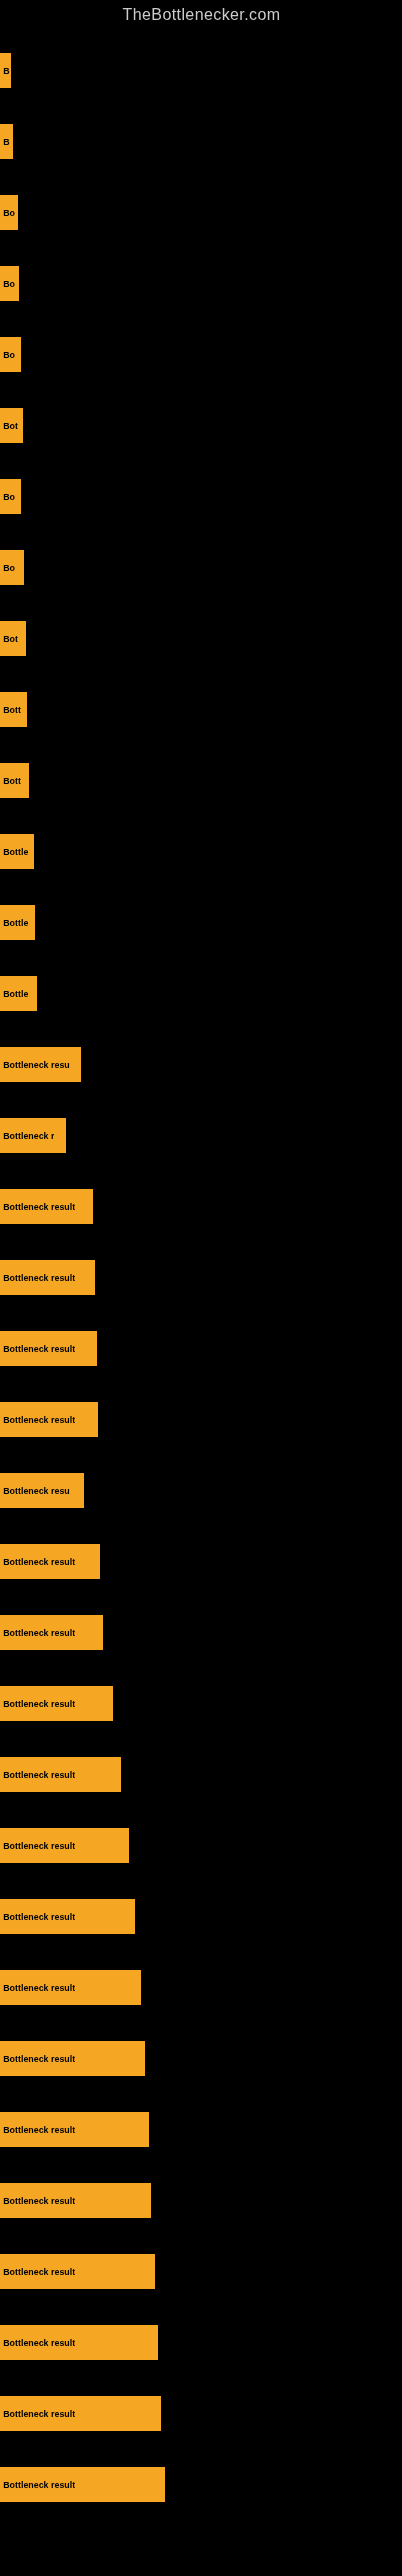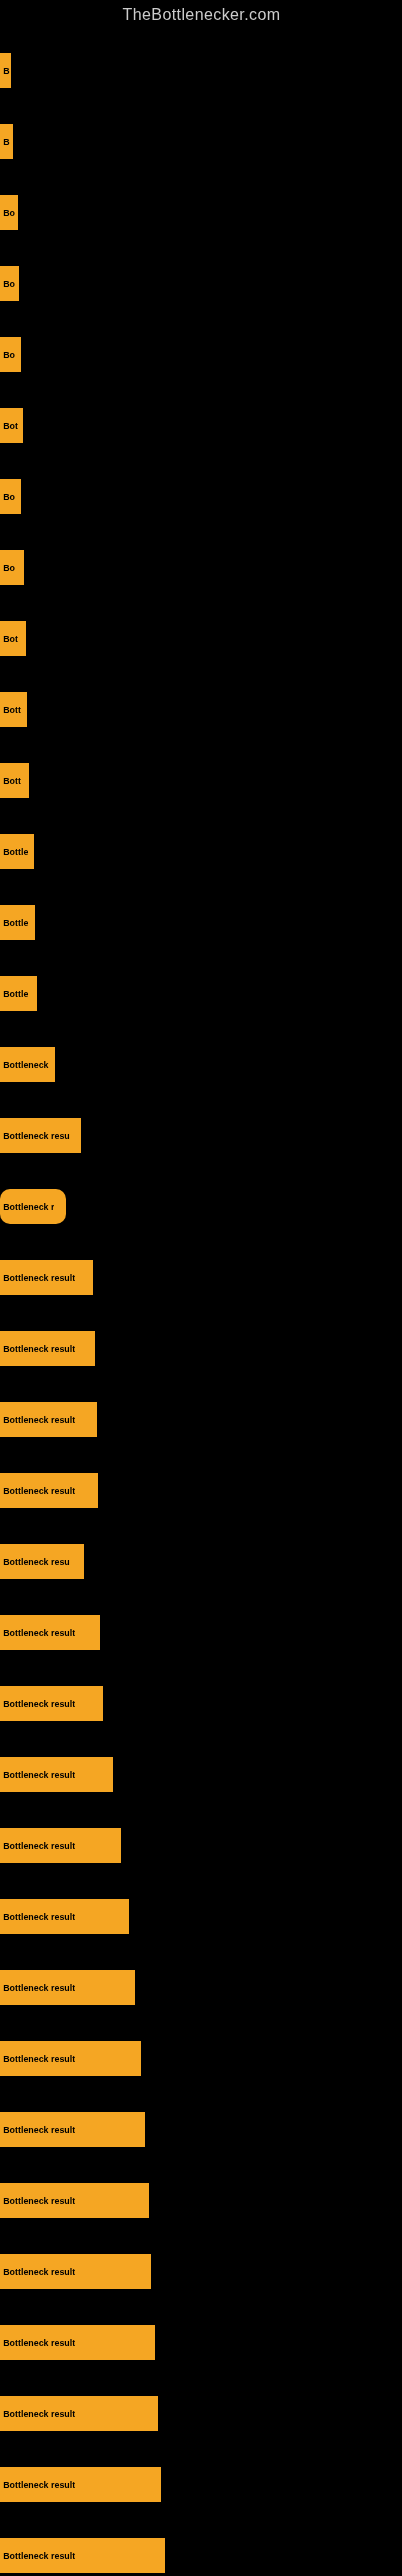--- a/index.html
+++ b/index.html
@@ -120,31 +120,26 @@
       <div class="bar" style="width: 35px;">
         <span class="bar-label">Bottle</span>
       </div>
     </div>
     <div class="bar-row">
       <div class="bar" style="width: 37px;">
         <span class="bar-label">Bottle</span>
       </div>
     </div>
     <div class="bar-row">
-      <div class="bar" style="width: 55px;">
-        <span class="bar-label">Bottleneck</span>
-      </div>
-    </div>
-    <div class="bar-row">
       <div class="bar" style="width: 81px;">
         <span class="bar-label">Bottleneck resu</span>
       </div>
     </div>
     <div class="bar-row">
-      <div class="bar" style="width: 66px; border-radius: 10px;">
+      <div class="bar" style="width: 66px;">
         <span class="bar-label">Bottleneck r</span>
       </div>
     </div>
     <div class="bar-row">
       <div class="bar" style="width: 93px;">
         <span class="bar-label">Bottleneck result</span>
       </div>
     </div>
     <div class="bar-row">
       <div class="bar" style="width: 95px;">

